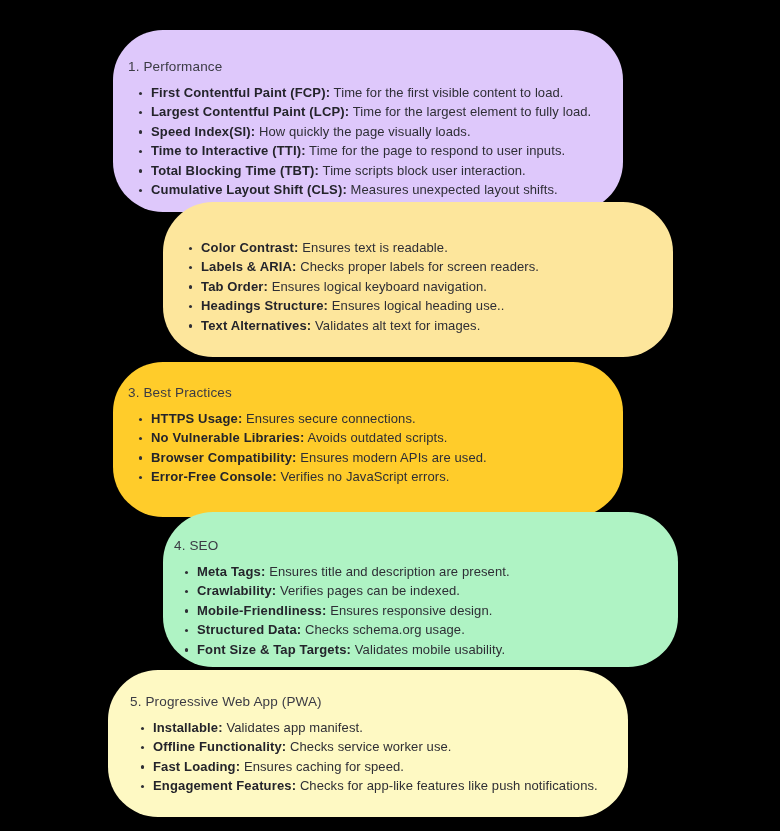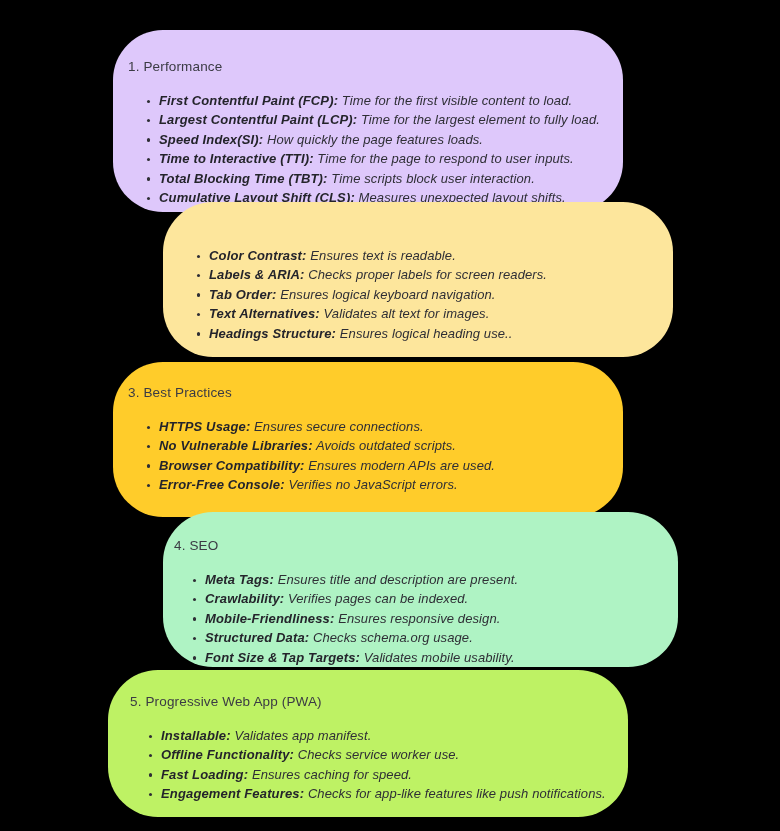--- a/index.html
+++ b/index.html
@@ -43,23 +43,22 @@
     font-weight: 400;
     color: #3b3b44;
     letter-spacing: 0.15px;
     line-height: 17px;
     margin: 0 0 3px 0;
     white-space: nowrap;
   }
 
   ul.bullets {
     list-style: none;
-    margin: 16px;
+    margin: 8px;
     padding: 0;
-    font-style: italic;
   }
 
   ul.bullets li {
     position: relative;
     font-size: 13px;
     line-height: 19.4px;
     color: #2e2e35;
     white-space: nowrap;
     padding-left: 15px;
     letter-spacing: 0.1px;
@@ -104,36 +103,36 @@
 <body style="background: rgb(0, 0, 0);">
 
 <div id="stage" style="background: rgb(0, 0, 0);">
 
   <section class="card" id="card-1" style="background: rgb(222, 200, 251);">
     <div class="card-inner">
       <div class="card-title">1. Performance</div>
       <ul class="bullets">
         <li><span class="lbl">First  Contentful Paint (FCP):</span> <span class="desc">Time for the first visible content to load.</span></li>
         <li><span class="lbl">Largest  Contentful Paint (LCP):</span> <span class="desc">Time for the largest element to fully load.</span></li>
-        <li><span class="lbl">Speed  Index(SI):</span> <span class="desc">How quickly the page features loads.</span></li>
+        <li><span class="lbl">Speed  Index(SI):</span> <span class="desc">How quickly the page visually loads.</span></li>
         <li><span class="lbl">Time  to Interactive (TTI):</span> <span class="desc">Time for the page to respond to user inputs.</span></li>
         <li><span class="lbl">Total  Blocking Time (TBT):</span> <span class="desc">Time scripts block user interaction.</span></li>
         <li><span class="lbl">Cumulative  Layout Shift (CLS):</span> <span class="desc">Measures unexpected layout shifts.</span></li>
       </ul>
     </div>
   </section>
 
   <section class="card" id="card-2" style="background: rgb(253, 230, 156);">
     <div class="card-inner">
       <ul class="bullets">
         <li><span class="lbl">Color  Contrast:</span> <span class="desc">Ensures text is readable.</span></li>
         <li><span class="lbl">Labels  &amp; ARIA:</span> <span class="desc">Checks proper labels for screen readers.</span></li>
         <li><span class="lbl">Tab  Order:</span> <span class="desc">Ensures logical keyboard navigation.</span></li>
+        <li><span class="lbl">Headings  Structure:</span> <span class="desc">Ensures logical heading use..</span></li>
         <li><span class="lbl">Text  Alternatives:</span> <span class="desc">Validates alt text for images.</span></li>
-        <li><span class="lbl">Headings  Structure:</span> <span class="desc">Ensures logical heading use..</span></li>
       </ul>
     </div>
   </section>
 
   <section class="card" id="card-3" style="background: rgb(255, 204, 42);">
     <div class="card-inner">
       <div class="card-title">3. Best Practices</div>
       <ul class="bullets">
         <li><span class="lbl">HTTPS  Usage:</span> <span class="desc">Ensures secure connections.</span></li>
         <li><span class="lbl">No  Vulnerable Libraries:</span> <span class="desc">Avoids outdated scripts.</span></li>
@@ -149,21 +148,21 @@
       <ul class="bullets">
         <li><span class="lbl">Meta  Tags:</span> <span class="desc">Ensures  title and description are present.</span></li>
         <li><span class="lbl">Crawlability:</span> <span class="desc">Verifies pages can be indexed.</span></li>
         <li><span class="lbl">Mobile-Friendliness:</span> <span class="desc">Ensures responsive design.</span></li>
         <li><span class="lbl">Structured  Data:</span> <span class="desc">Checks  schema.org usage.</span></li>
         <li><span class="lbl">Font Size &amp;  Tap Targets:</span> <span class="desc">Validates mobile usability.</span></li>
       </ul>
     </div>
   </section>
 
-  <section class="card" id="card-5" style="background: #bef264;">
+  <section class="card" id="card-5" style="background: #fef9c3;">
     <div class="card-inner">
       <div class="card-title">5. Progressive Web App (PWA)</div>
       <ul class="bullets">
         <li><span class="lbl">Installable:</span> <span class="desc">Validates app manifest.</span></li>
         <li><span class="lbl">Offline  Functionality:</span> <span class="desc">Checks service worker use.</span></li>
         <li><span class="lbl">Fast  Loading:</span> <span class="desc">Ensures caching for speed.</span></li>
         <li><span class="lbl">Engagement  Features:</span> <span class="desc">Checks for app-like features like push notifications.</span></li>
       </ul>
     </div>
   </section>

